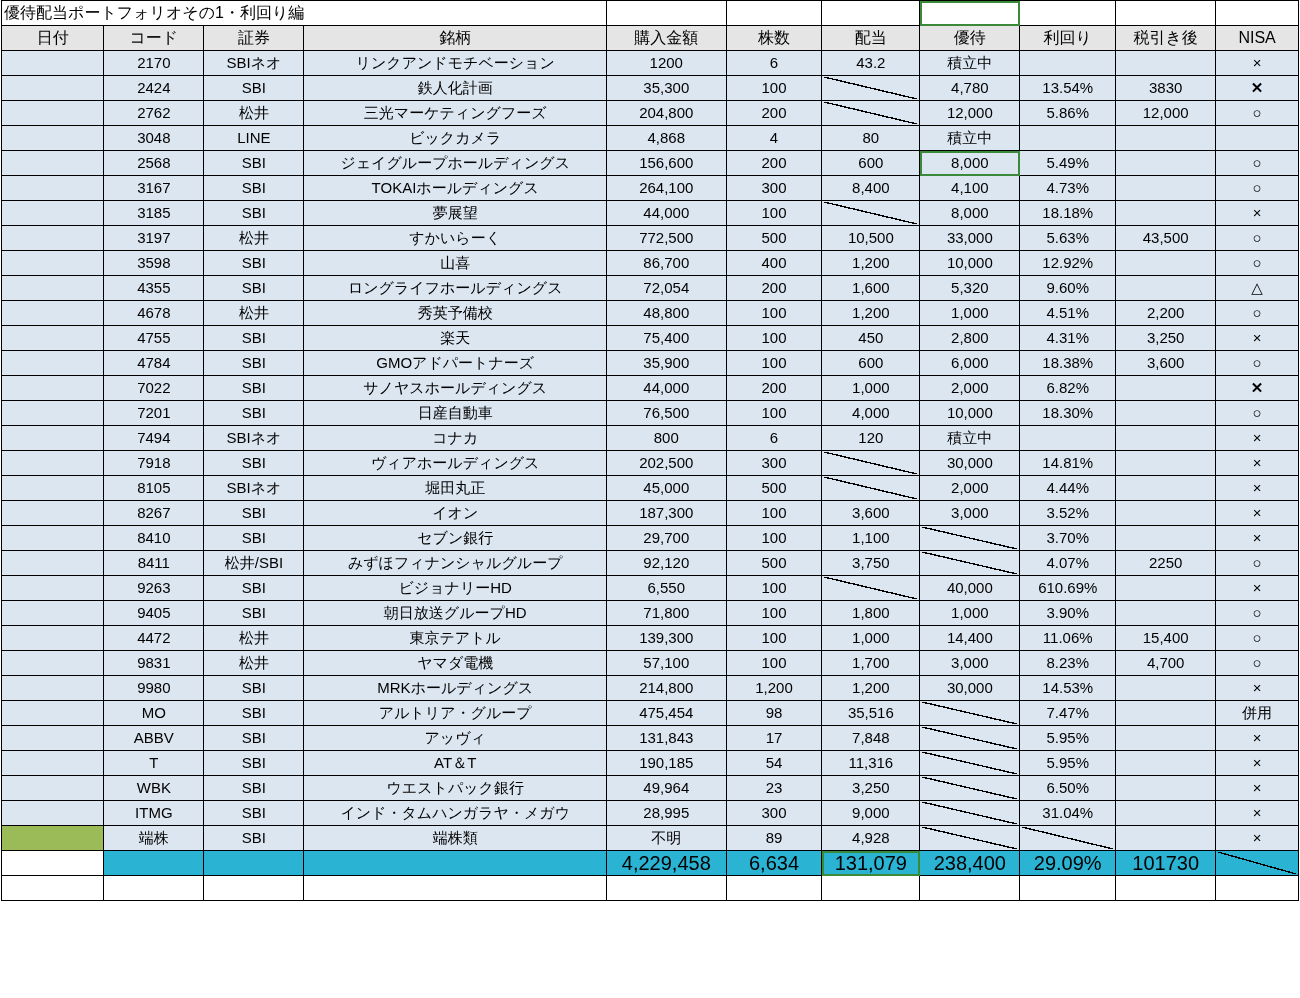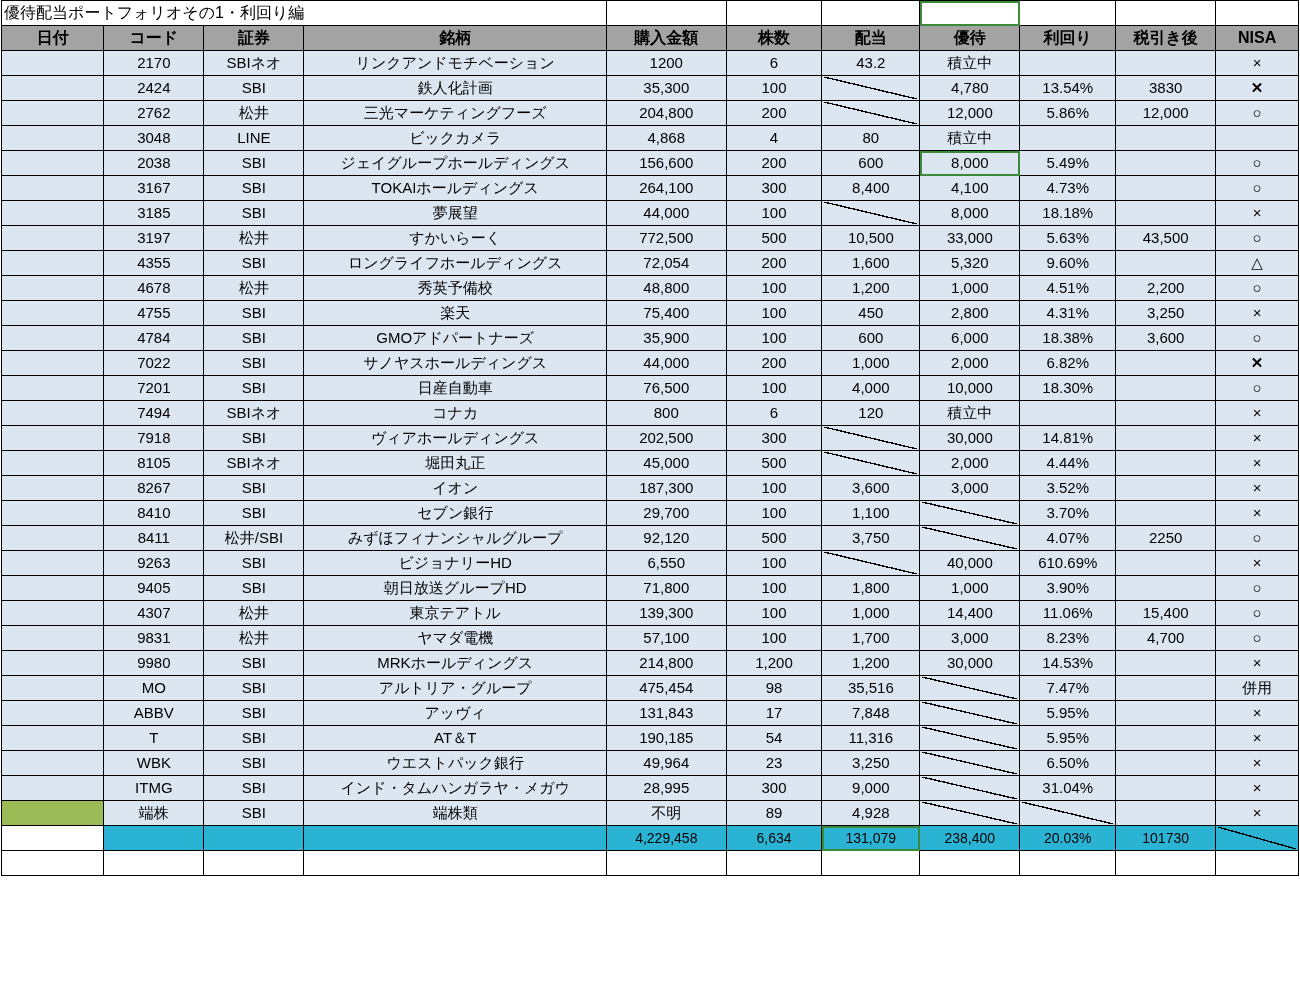--- a/index.html
+++ b/index.html
@@ -52,33 +52,33 @@
   tr.title-row td {
     border: 1px solid #000000;
     text-align: left;
     background: #ffffff;
     font-size: 16px;
   }
   tr.title-row td.blank {
     border: 1px solid #000000;
   }
   tr.header-row td {
-    background: #a3a3a3;
-    font-weight: bold;
+    background: #e5e5e5;
+    font-weight: normal;
     font-size: 16px;
   }
   tr.data-row td {
     background: #dce6f1;
   }
   td.green-fill {
     background: #9bbb59 !important;
   }
   tr.total-row td {
     background: #2bb3d4;
-    font-size: 14px;
+    font-size: 20px;
   }
   tr.total-row td.lead {
     background: #2bb3d4;
   }
   tr.total-row td.white-lead {
     background: #ffffff;
   }
   tr.tail-row td {
     background: #ffffff;
     border: 1px solid #000000;
@@ -192,21 +192,21 @@
           <td>4,868</td>
           <td>4</td>
           <td>80</td>
           <td>積立中</td>
           <td></td>
           <td></td>
           <td></td>
         </tr>
         <tr class="data-row">
           <td></td>
-          <td>2038</td>
+          <td>2568</td>
           <td>SBI</td>
           <td>ジェイグループホールディングス</td>
           <td>156,600</td>
           <td>200</td>
           <td>600</td>
           <td class="selected">8,000</td>
           <td>5.49%</td>
           <td></td>
           <td>○</td>
         </tr>
@@ -244,20 +244,33 @@
           <td>772,500</td>
           <td>500</td>
           <td>10,500</td>
           <td>33,000</td>
           <td>5.63%</td>
           <td>43,500</td>
           <td>○</td>
         </tr>
         <tr class="data-row">
           <td></td>
+          <td>3598</td>
+          <td>SBI</td>
+          <td>山喜</td>
+          <td>86,700</td>
+          <td>400</td>
+          <td>1,200</td>
+          <td>10,000</td>
+          <td>12.92%</td>
+          <td></td>
+          <td>○</td>
+        </tr>
+        <tr class="data-row">
+          <td></td>
           <td>4355</td>
           <td>SBI</td>
           <td>ロングライフホールディングス</td>
           <td>72,054</td>
           <td>200</td>
           <td>1,600</td>
           <td>5,320</td>
           <td>9.60%</td>
           <td></td>
           <td>△</td>
@@ -426,21 +439,21 @@
           <td>71,800</td>
           <td>100</td>
           <td>1,800</td>
           <td>1,000</td>
           <td>3.90%</td>
           <td></td>
           <td>○</td>
         </tr>
         <tr class="data-row">
           <td></td>
-          <td>4307</td>
+          <td>4472</td>
           <td>松井</td>
           <td>東京テアトル</td>
           <td>139,300</td>
           <td>100</td>
           <td>1,000</td>
           <td>14,400</td>
           <td>11.06%</td>
           <td>15,400</td>
           <td>○</td>
         </tr>
@@ -550,21 +563,21 @@
         </tr>
         <tr class="total-row">
           <td class="white-lead"></td>
           <td></td>
           <td></td>
           <td></td>
           <td>4,229,458</td>
           <td>6,634</td>
           <td class="selected">131,079</td>
           <td>238,400</td>
-          <td>20.03%</td>
+          <td>29.09%</td>
           <td>101730</td>
           <td class="slash lead"></td>
         </tr>
         <tr class="tail-row">
           <td></td>
           <td></td>
           <td></td>
           <td></td>
           <td></td>
           <td></td>

